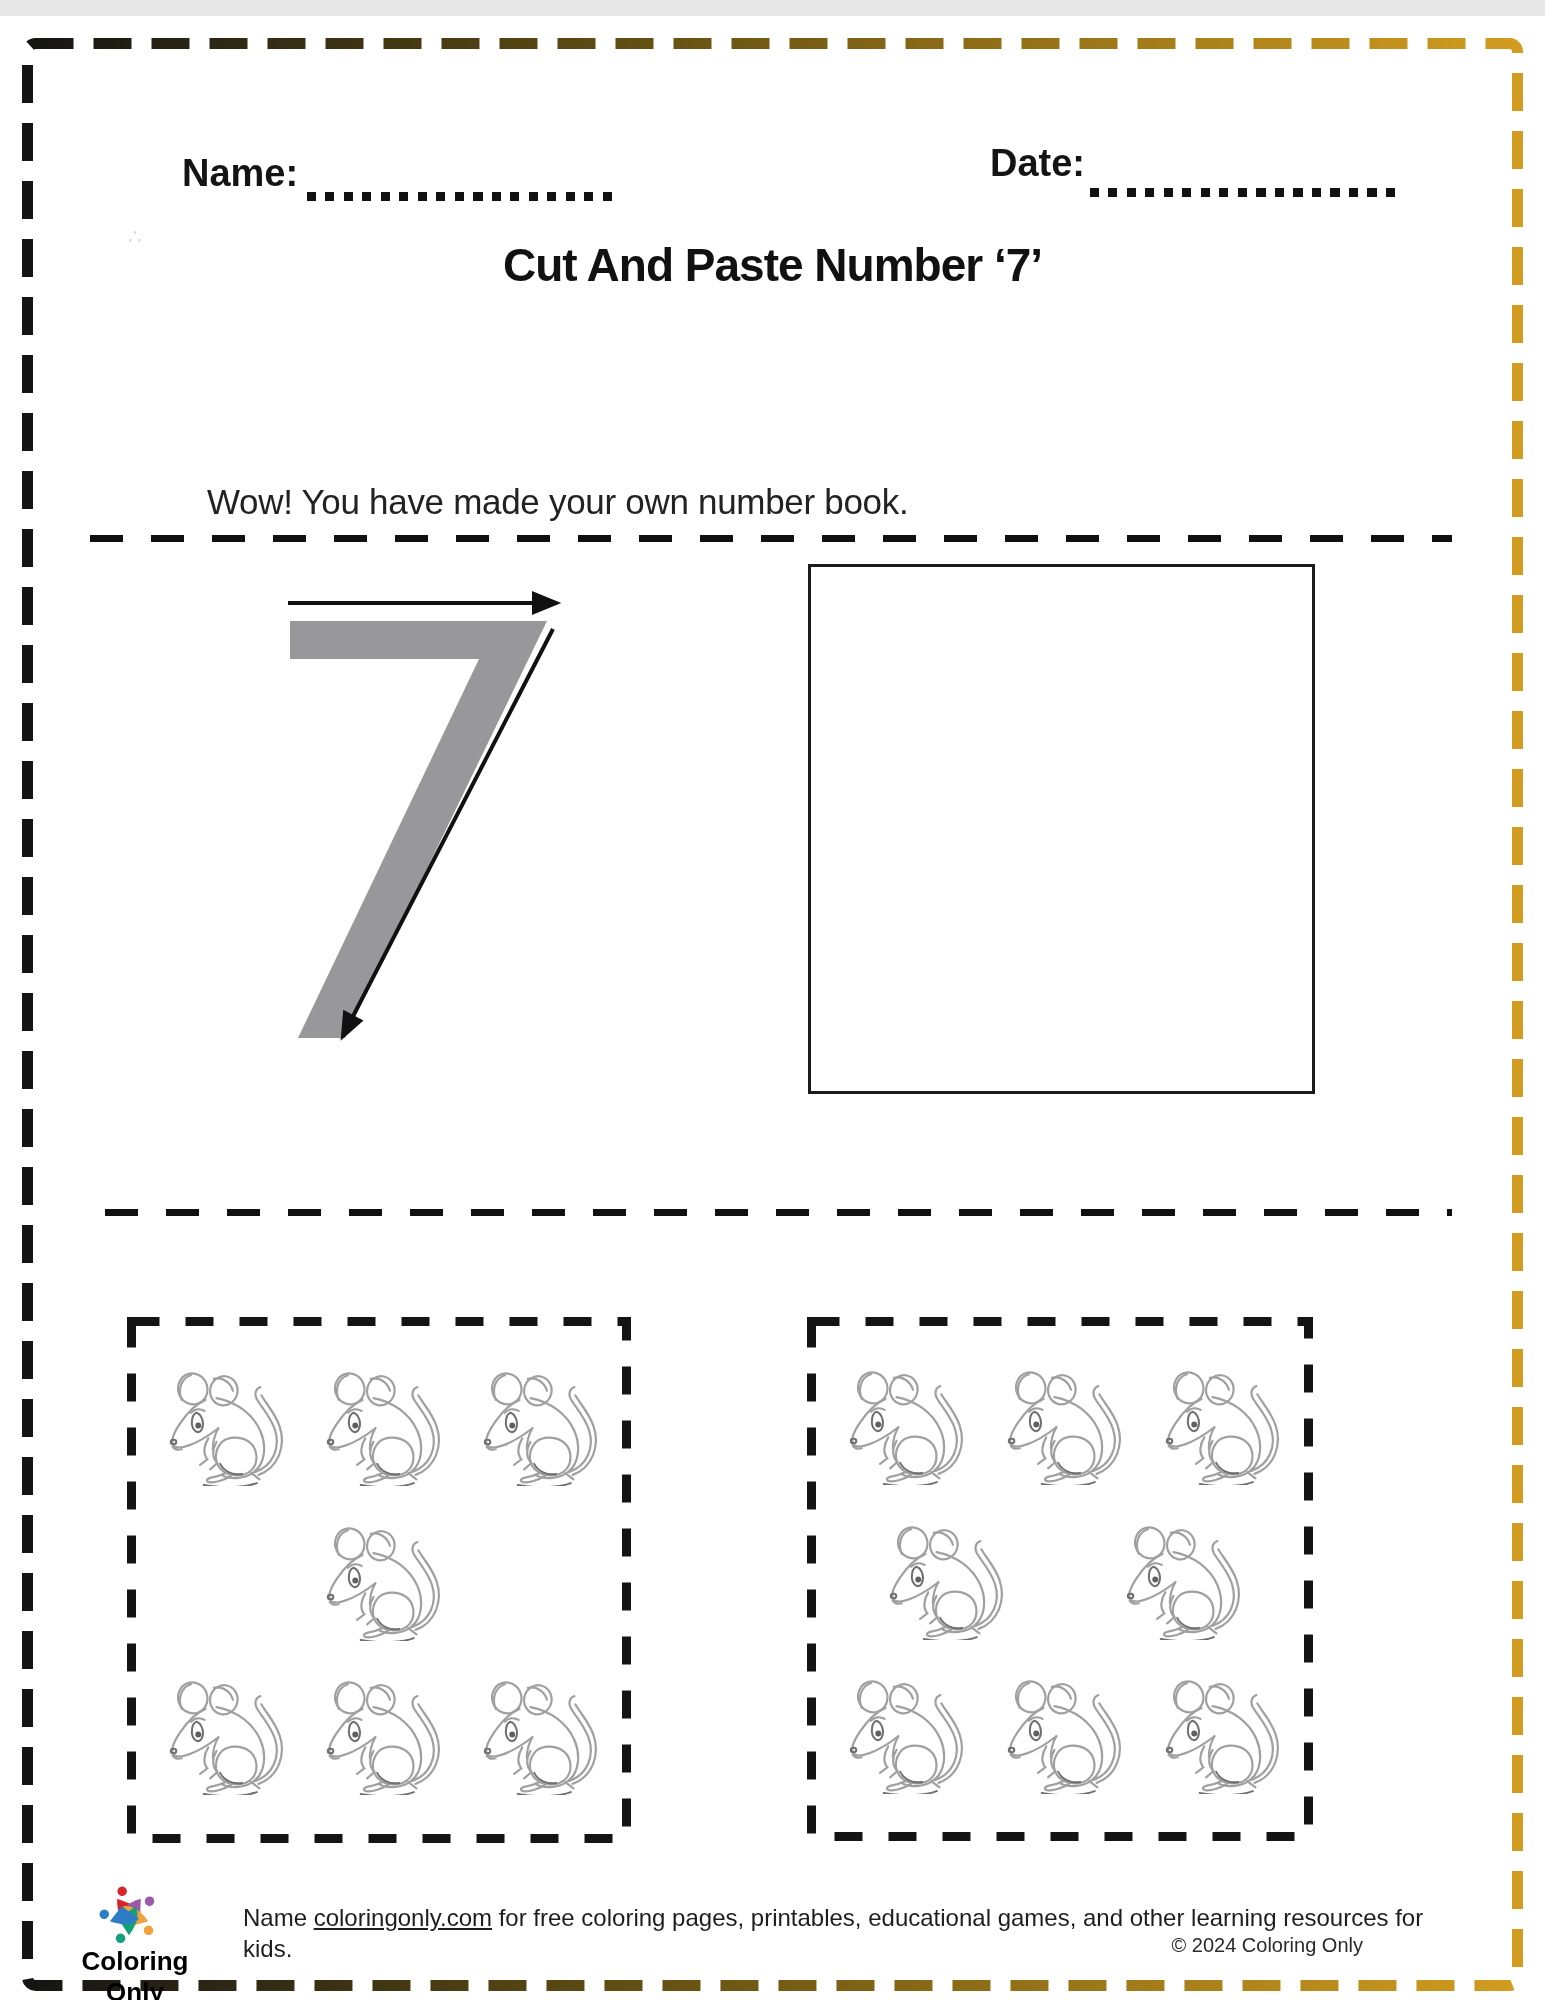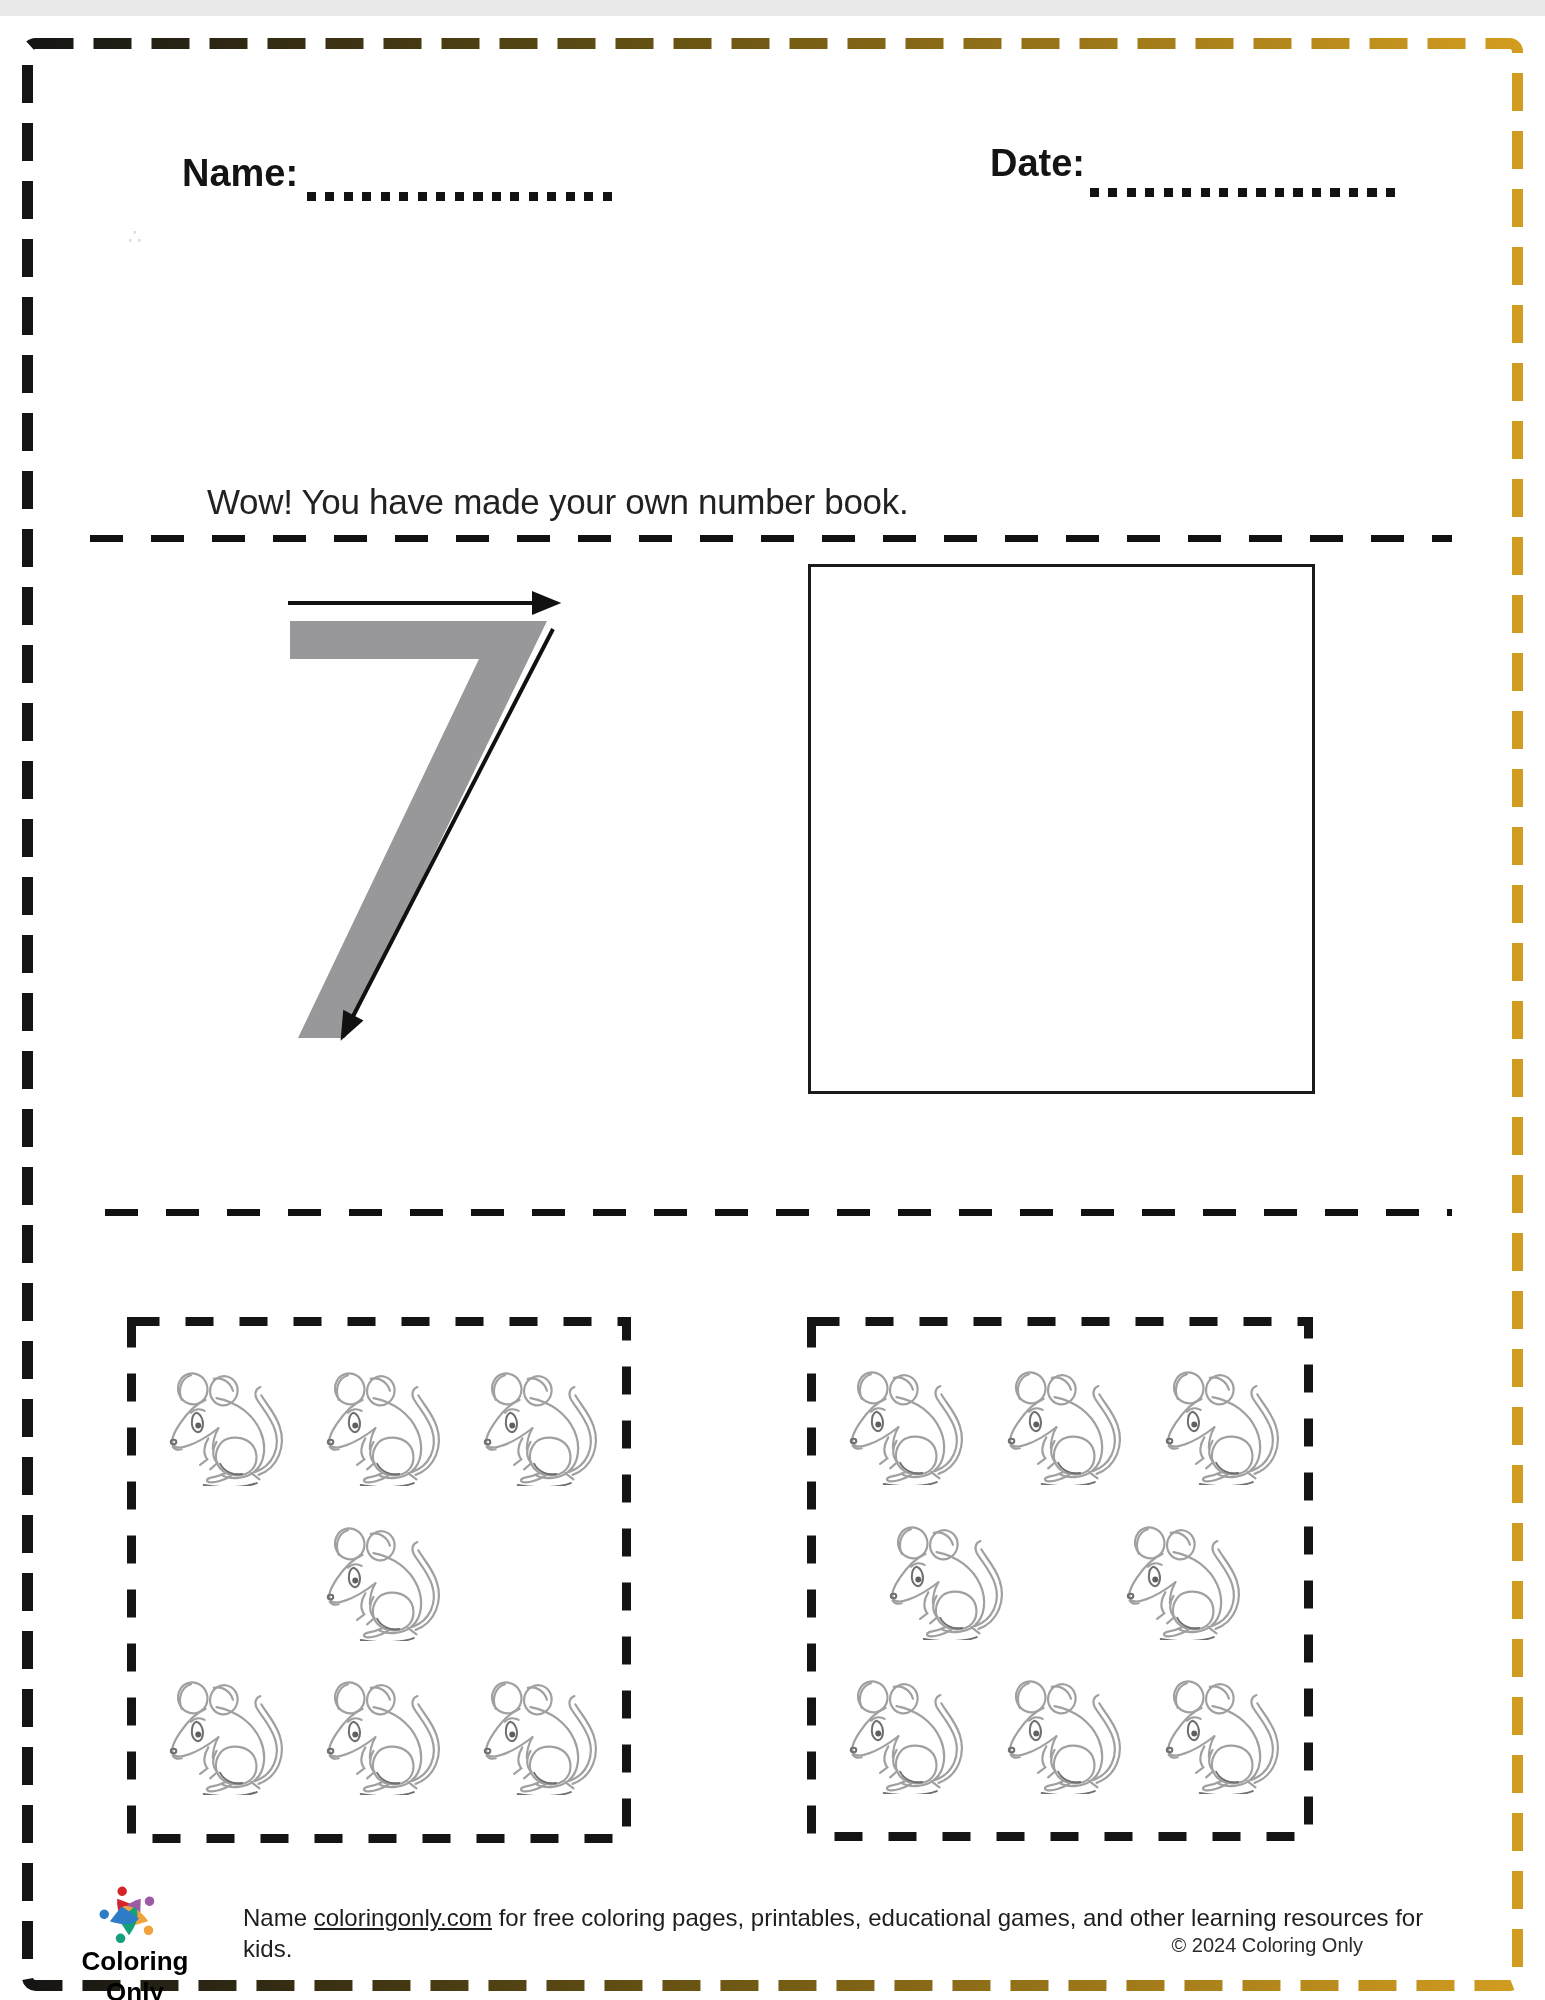--- a/index.html
+++ b/index.html
@@ -53,20 +53,21 @@
   </svg>
 
   <div class="abs field-label" style="left:182px;top:136px;">Name:</div>
   <div class="abs dotted-line" style="left:307px;top:176px;width:313px;"></div>
 
   <div class="abs field-label" style="left:990px;top:126px;">Date:</div>
   <div class="abs dotted-line" style="left:1090px;top:172px;width:308px;"></div>
 
   <div class="abs smudge" style="left:128px;top:208px;">∴</div>
 
+  <div class="abs page-title" style="left:0;top:222px;">Cut And Paste Number ‘7’</div>
 
   <div class="abs" style="left:207px;top:306px;">
   </div>
   <div class="abs instr-line" style="left:207px;top:462px;">Wow! You have made your own number book.</div>
 
   <div class="abs divider" style="left:90px;top:519px;width:1362px;"></div>
 
   <svg class="abs" style="left:282px;top:568px;" width="285" height="470" viewBox="0 0 285 470" aria-label="7">
     <polygon fill="#98989b" points="8,37 265,37 63,454 16,454 197,75 8,75"></polygon>
     <g stroke="#111" stroke-width="4" fill="#111">

